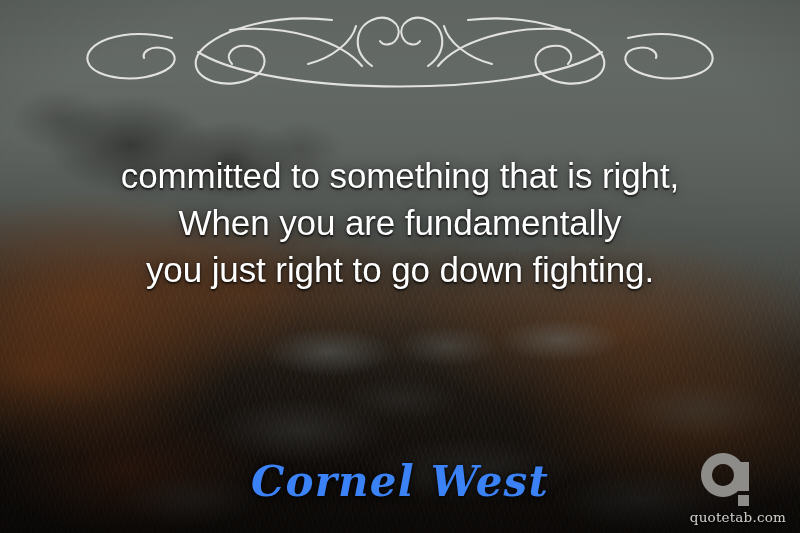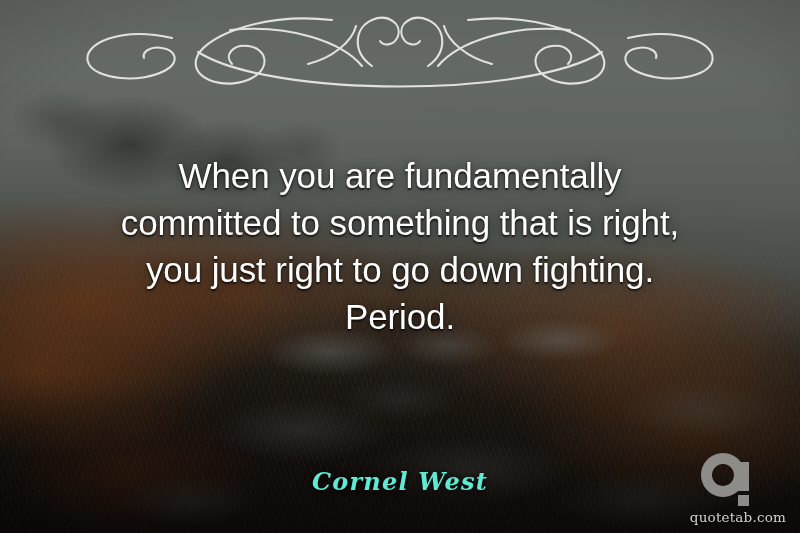--- a/index.html
+++ b/index.html
@@ -125,22 +125,22 @@
       0 1px 3px rgba(0,0,0,0.70),
       0 0 14px rgba(0,0,0,0.45),
       0 2px 1px rgba(0,0,0,0.35);
   }
 
   
   .author {
     position: absolute;
     top: 462px; left: 0; right: 0;
     text-align: center;
-    color: #5eead4;
-    font-size: 24px;
+    color: #3b82f6;
+    font-size: 42px;
     line-height: 40px;
     font-family: "DejaVu Serif", serif;
     font-style: italic;
     font-weight: 700;
     letter-spacing: 1.2px;
     text-shadow: 0 1px 4px rgba(0,0,0,0.75), 0 0 10px rgba(0,0,0,0.5);
   }
 
   
   .watermark {
@@ -197,24 +197,23 @@
         <path d="M412 56 C 388 50, 368 34, 364 18"></path>
 
         <path d="M388 12 C 460 4, 520 30, 524 52 C 528 74, 490 82, 468 70 C 448 59, 454 40, 472 38 C 488 36, 496 48, 488 56"></path>
 
         <path d="M548 30 C 600 18, 638 36, 632 54 C 626 72, 578 76, 554 62 C 540 54, 544 42, 558 40 C 570 38, 578 44, 576 50"></path>
       </g>
     </svg>
   </div>
 
   <div class="quote">
+    <div>committed to something that is right,</div>
     <div>When you are fundamentally</div>
-    <div>committed to something that is right,</div>
     <div>you just right to go down fighting.</div>
-    <div>Period.</div>
   </div>
 
   <div class="author">Cornel West</div>
 
   <div class="watermark">
     <svg class="mark" width="56" height="58" viewBox="0 0 56 58">
 
       <path d="M25 3 a22 22 0 1 0 0.01 0 Z M25 14 a11 11 0 1 1 -0.01 0 Z" fill="#8e8c88" fill-rule="evenodd"></path>
 
       <rect x="40" y="12" width="11" height="29" fill="#8e8c88"></rect>

